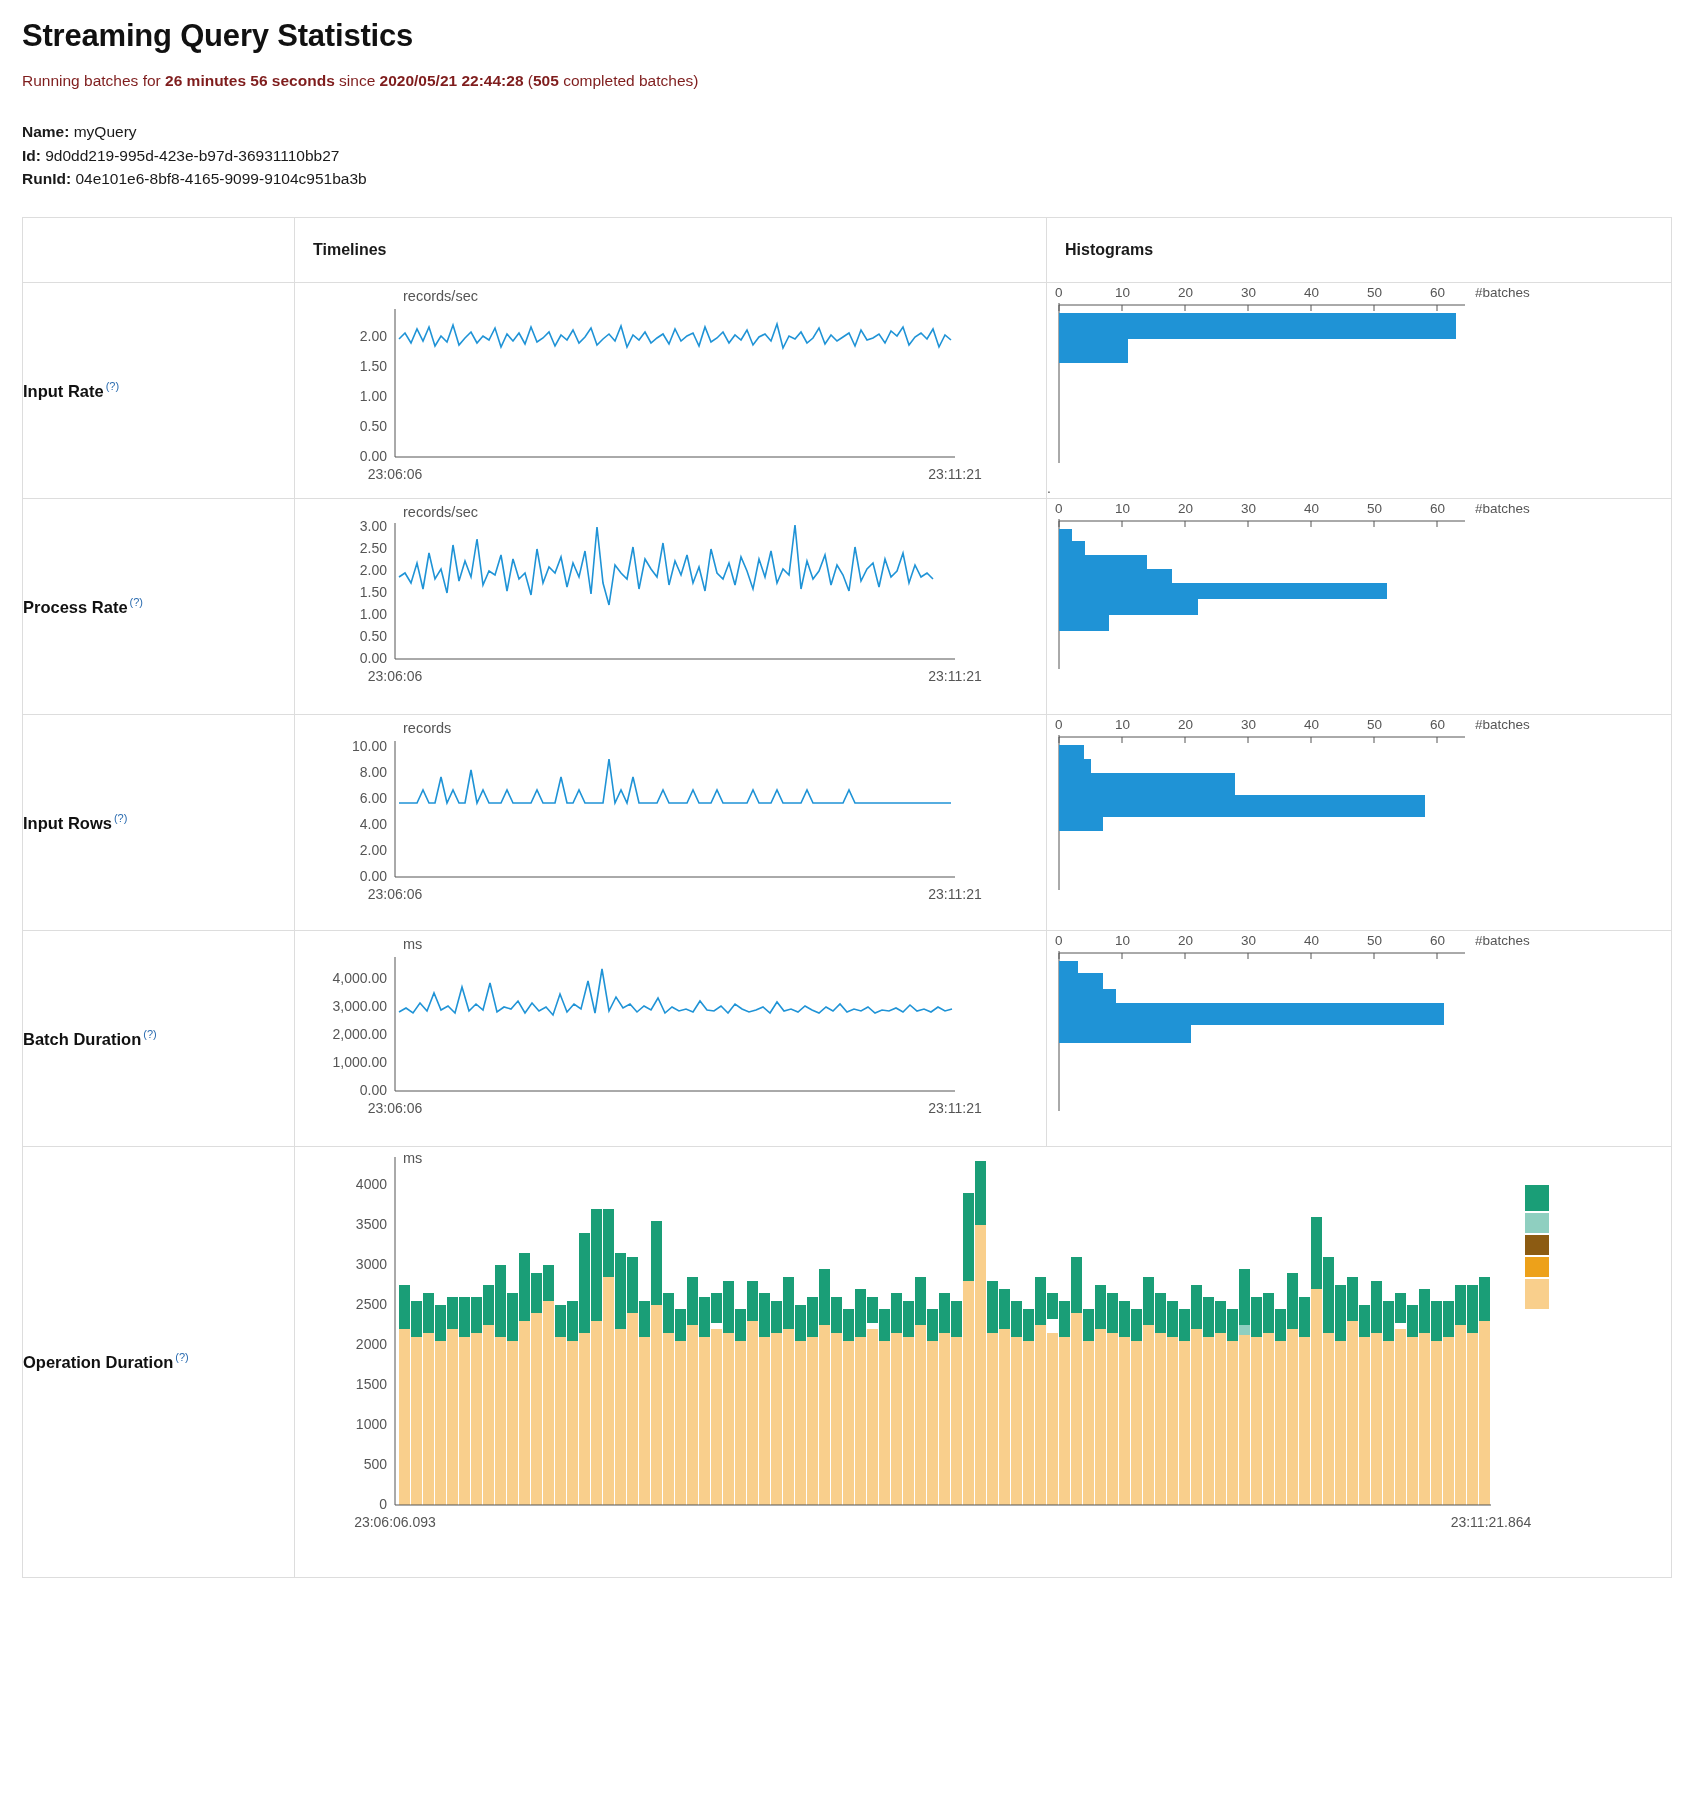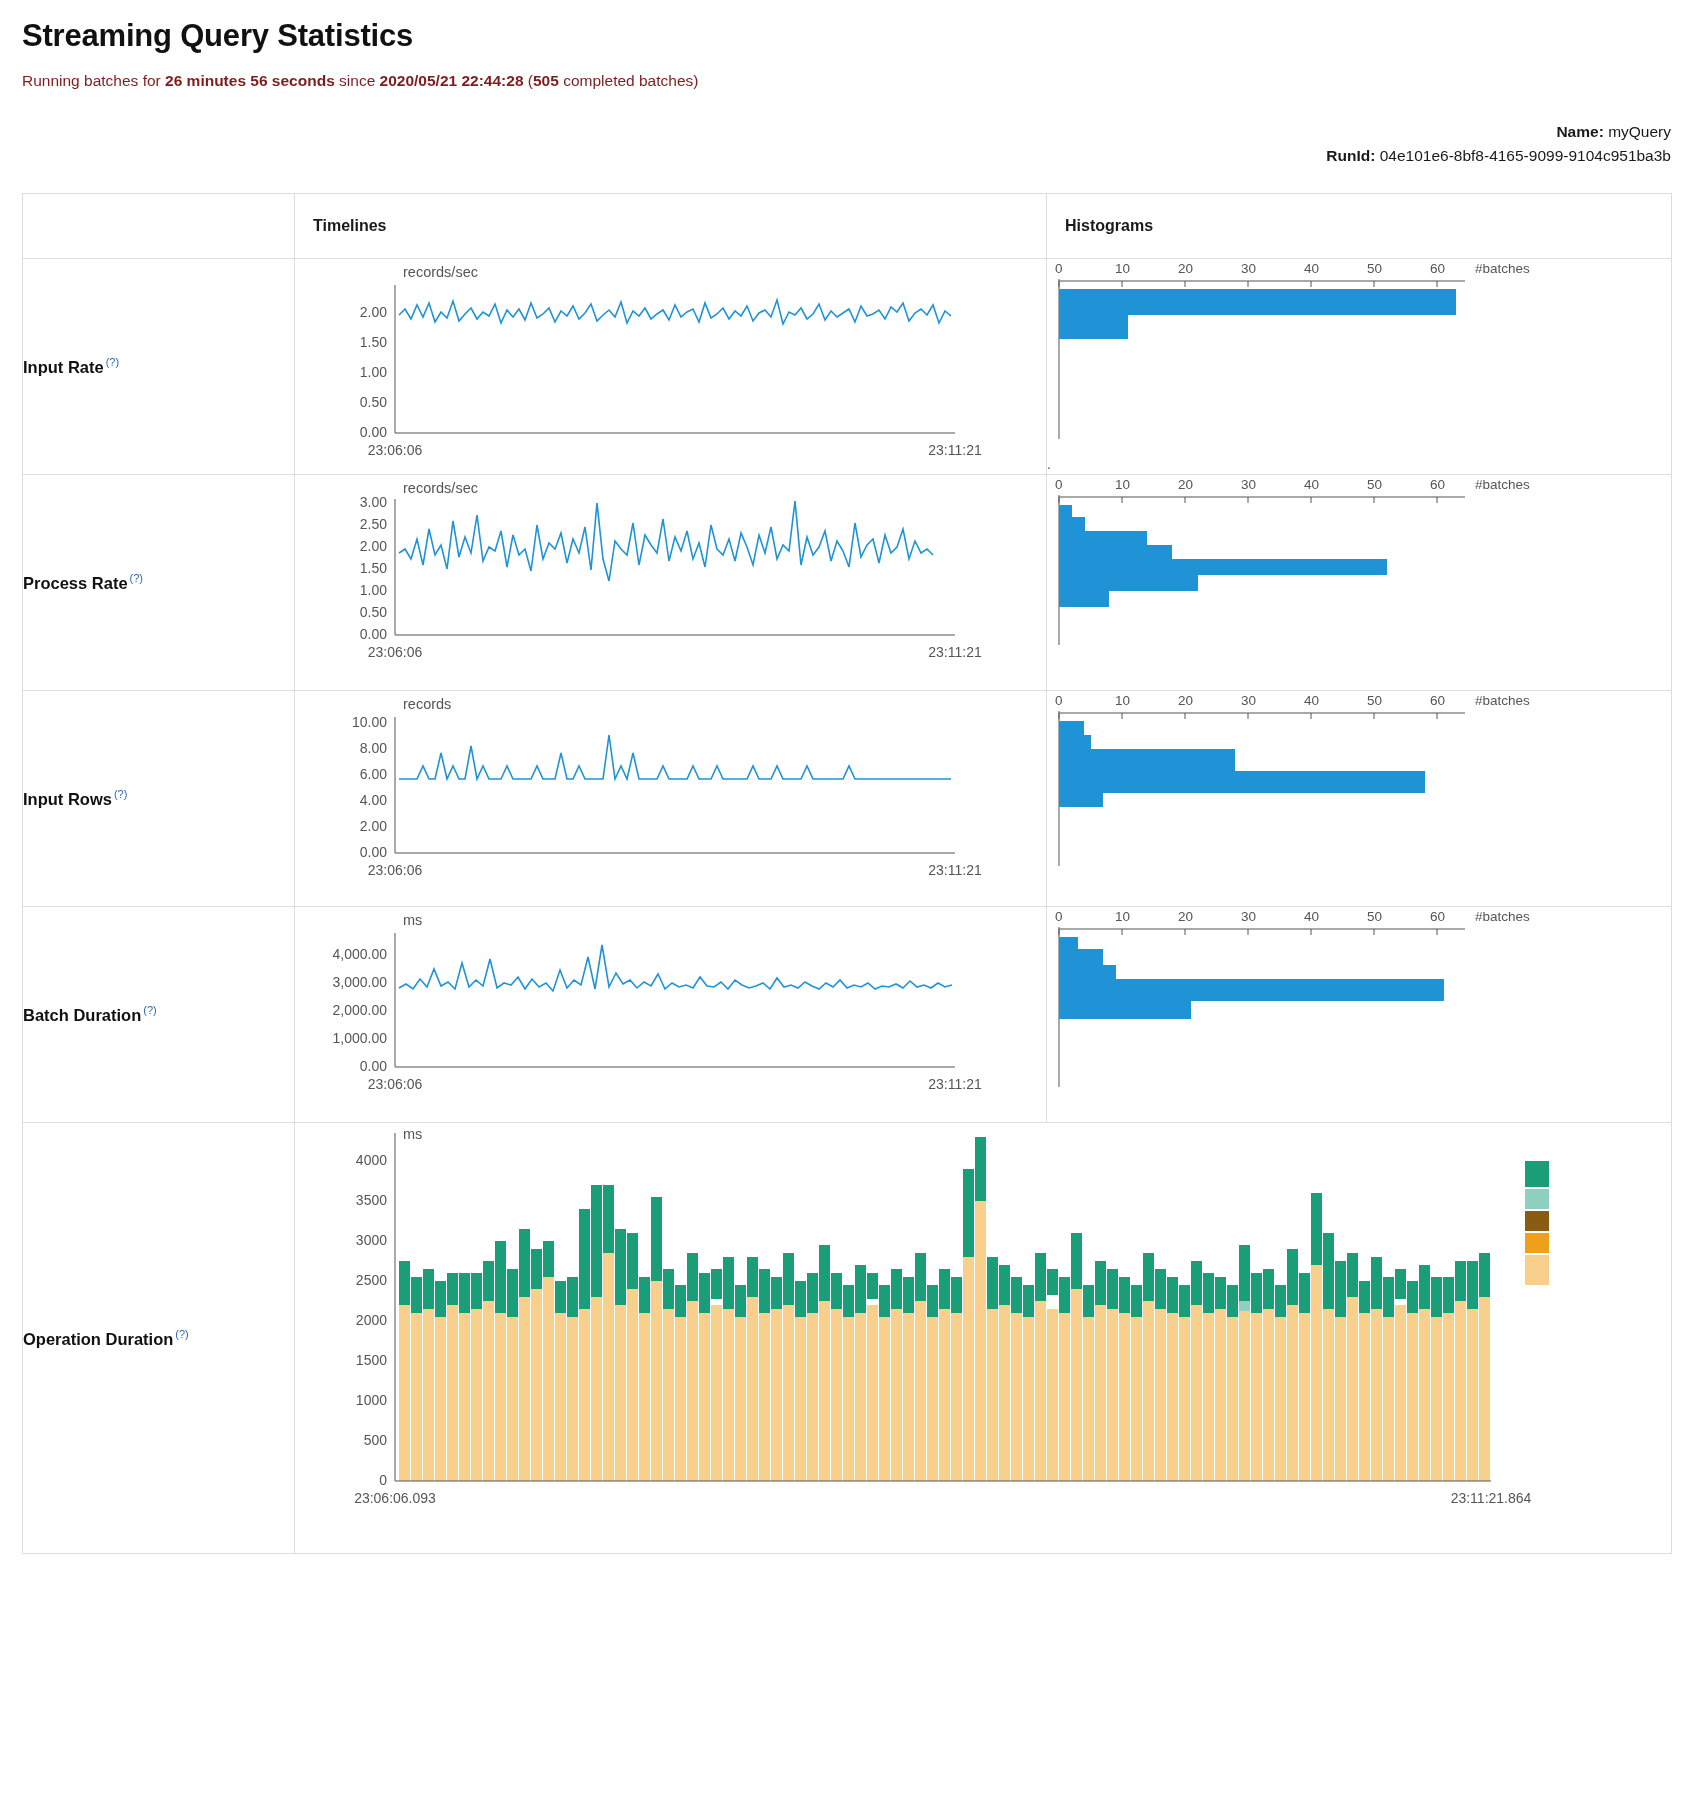--- a/index.html
+++ b/index.html
@@ -28,21 +28,20 @@
   .subtitle {
     font-size: 15.5px;
     margin: 0 0 30px 0;
     color: #7f1d1d;
   }
   .subtitle b { font-weight: bold; }
   .meta {
     font-size: 15.5px;
     line-height: 1.52;
     margin: 0 0 26px 0;
-    text-align: right;
   }
   .meta .k { font-weight: bold; }
 
   table.stats {
     border-collapse: collapse;
     width: 1649px;
     table-layout: fixed;
     border-radius: 15px;
   }
   table.stats th, table.stats td {
@@ -92,20 +91,24 @@
   <h1 class="title">Streaming Query Statistics</h1>
 
   <div class="subtitle">
     <span>Running batches for </span><b>26 minutes 56 seconds</b><span> since </span><b>2020/05/21 22:44:28</b><span> (</span><b>505</b><span> completed batches)</span>
   </div>
 
   <div class="meta">
     <div>
       <span class="k">Name:</span>
       <span>myQuery</span>
+    </div>
+    <div>
+      <span class="k">Id:</span>
+      <span>9d0dd219-995d-423e-b97d-36931110bb27</span>
     </div>
     <div>
       <span class="k">RunId:</span>
       <span>04e101e6-8bf8-4165-9099-9104c951ba3b</span>
     </div>
   </div>
 
   <table class="stats">
     <colgroup>
       <col class="c-label">

